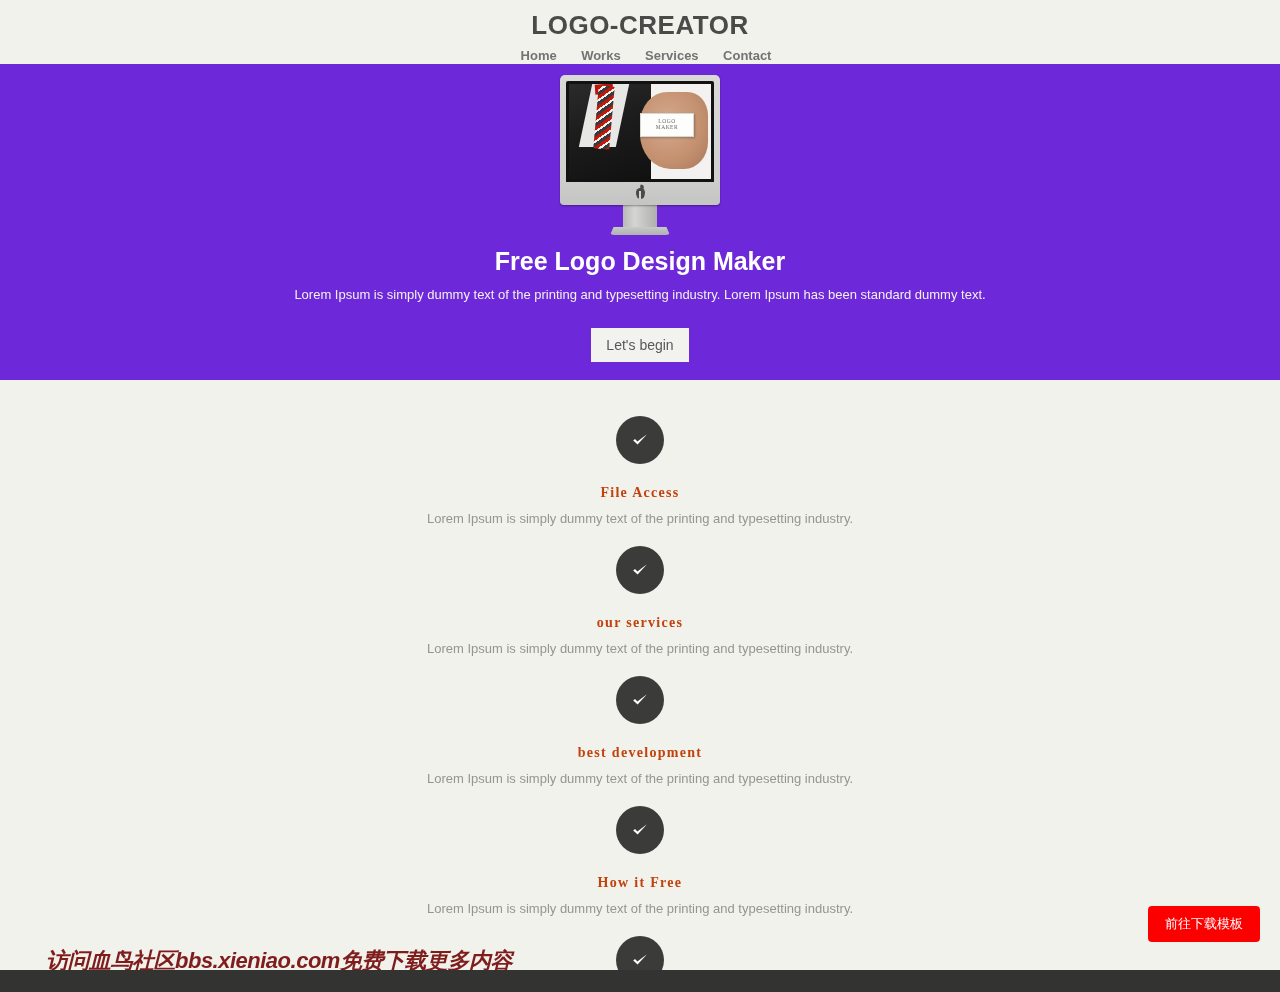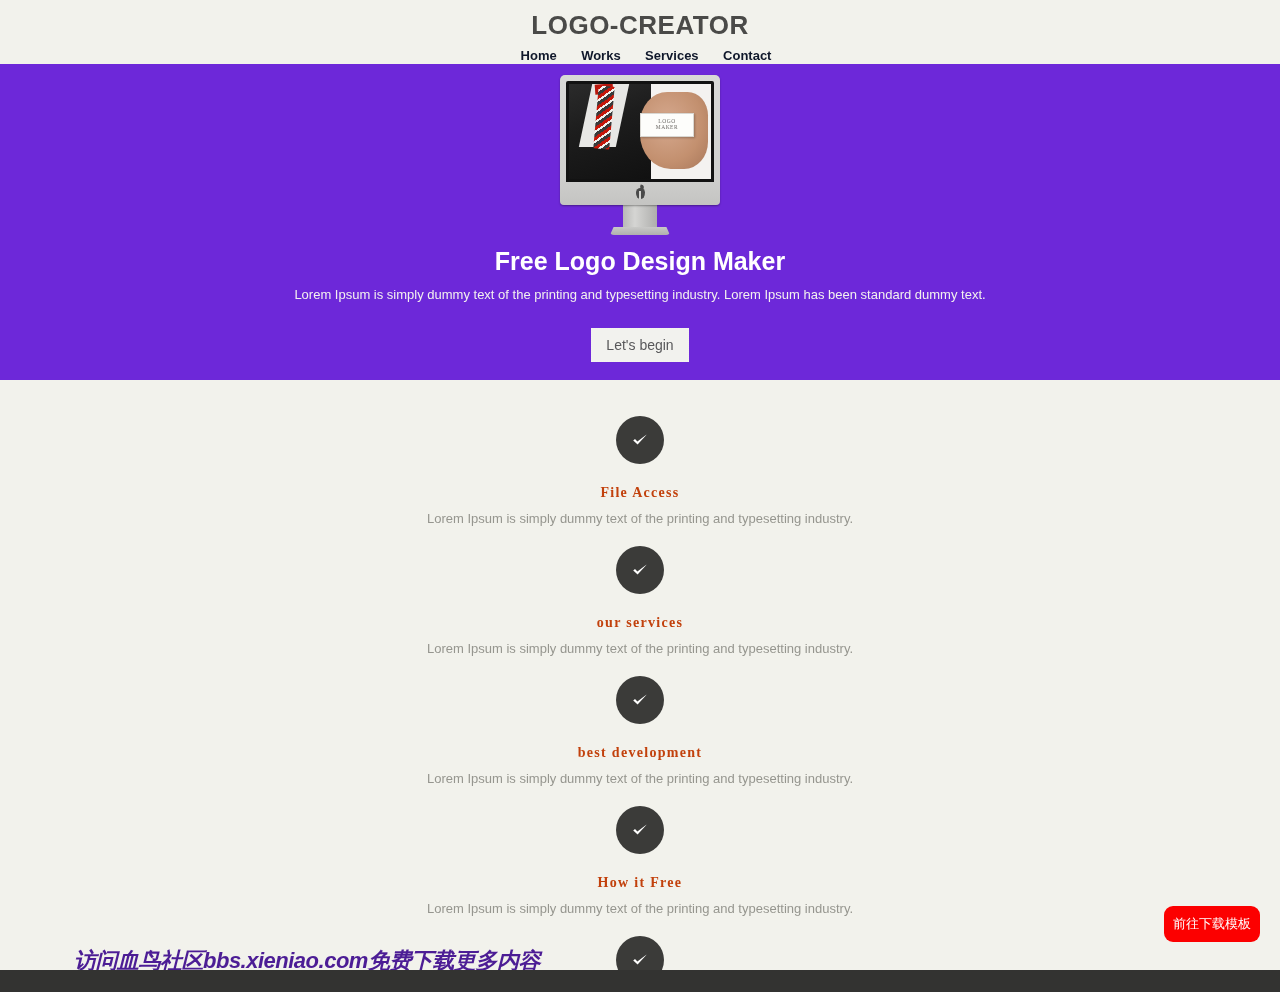--- a/index.html
+++ b/index.html
@@ -33,21 +33,21 @@
     margin: 0;
   }
   .main-nav {
     margin-top: 4px;
     line-height: 20px;
   }
   .main-nav a {
     font-family: "Liberation Sans", sans-serif;
     font-size: 13px;
     font-weight: bold;
-    color: #0f172a;
+    color: #737373;
     text-decoration: none;
     margin: 0 4px;
     padding-left: 12px;
   }
 
   
   .hero {
     background: #6d28d9;
     padding-top: 11px;
     padding-bottom: 18px;
@@ -268,38 +268,37 @@
 
   
   .watermark {
     position: absolute;
     left: 46px;
     top: 946px;
     font-family: "Liberation Sans", sans-serif;
     font-size: 22px;
     font-weight: bold;
     font-style: italic;
-    color: #4c1d95;
+    color: #7f1d1d;
     letter-spacing: -0.5px;
     white-space: nowrap;
     pointer-events: none;
-    margin-left: 28px;
   }
 
   
   .download-btn {
     position: absolute;
     right: 20px;
     top: 906px;
-    width: 96px;
+    width: 112px;
     height: 36px;
     background: #fc0000;
     color: #ffffff;
     border: none;
-    border-radius: 9px;
+    border-radius: 4px;
     font-family: "Liberation Sans", sans-serif;
     font-size: 13px;
     line-height: 36px;
     text-align: center;
     cursor: pointer;
     padding: 0;
   }
 
   
   .site-footer {

